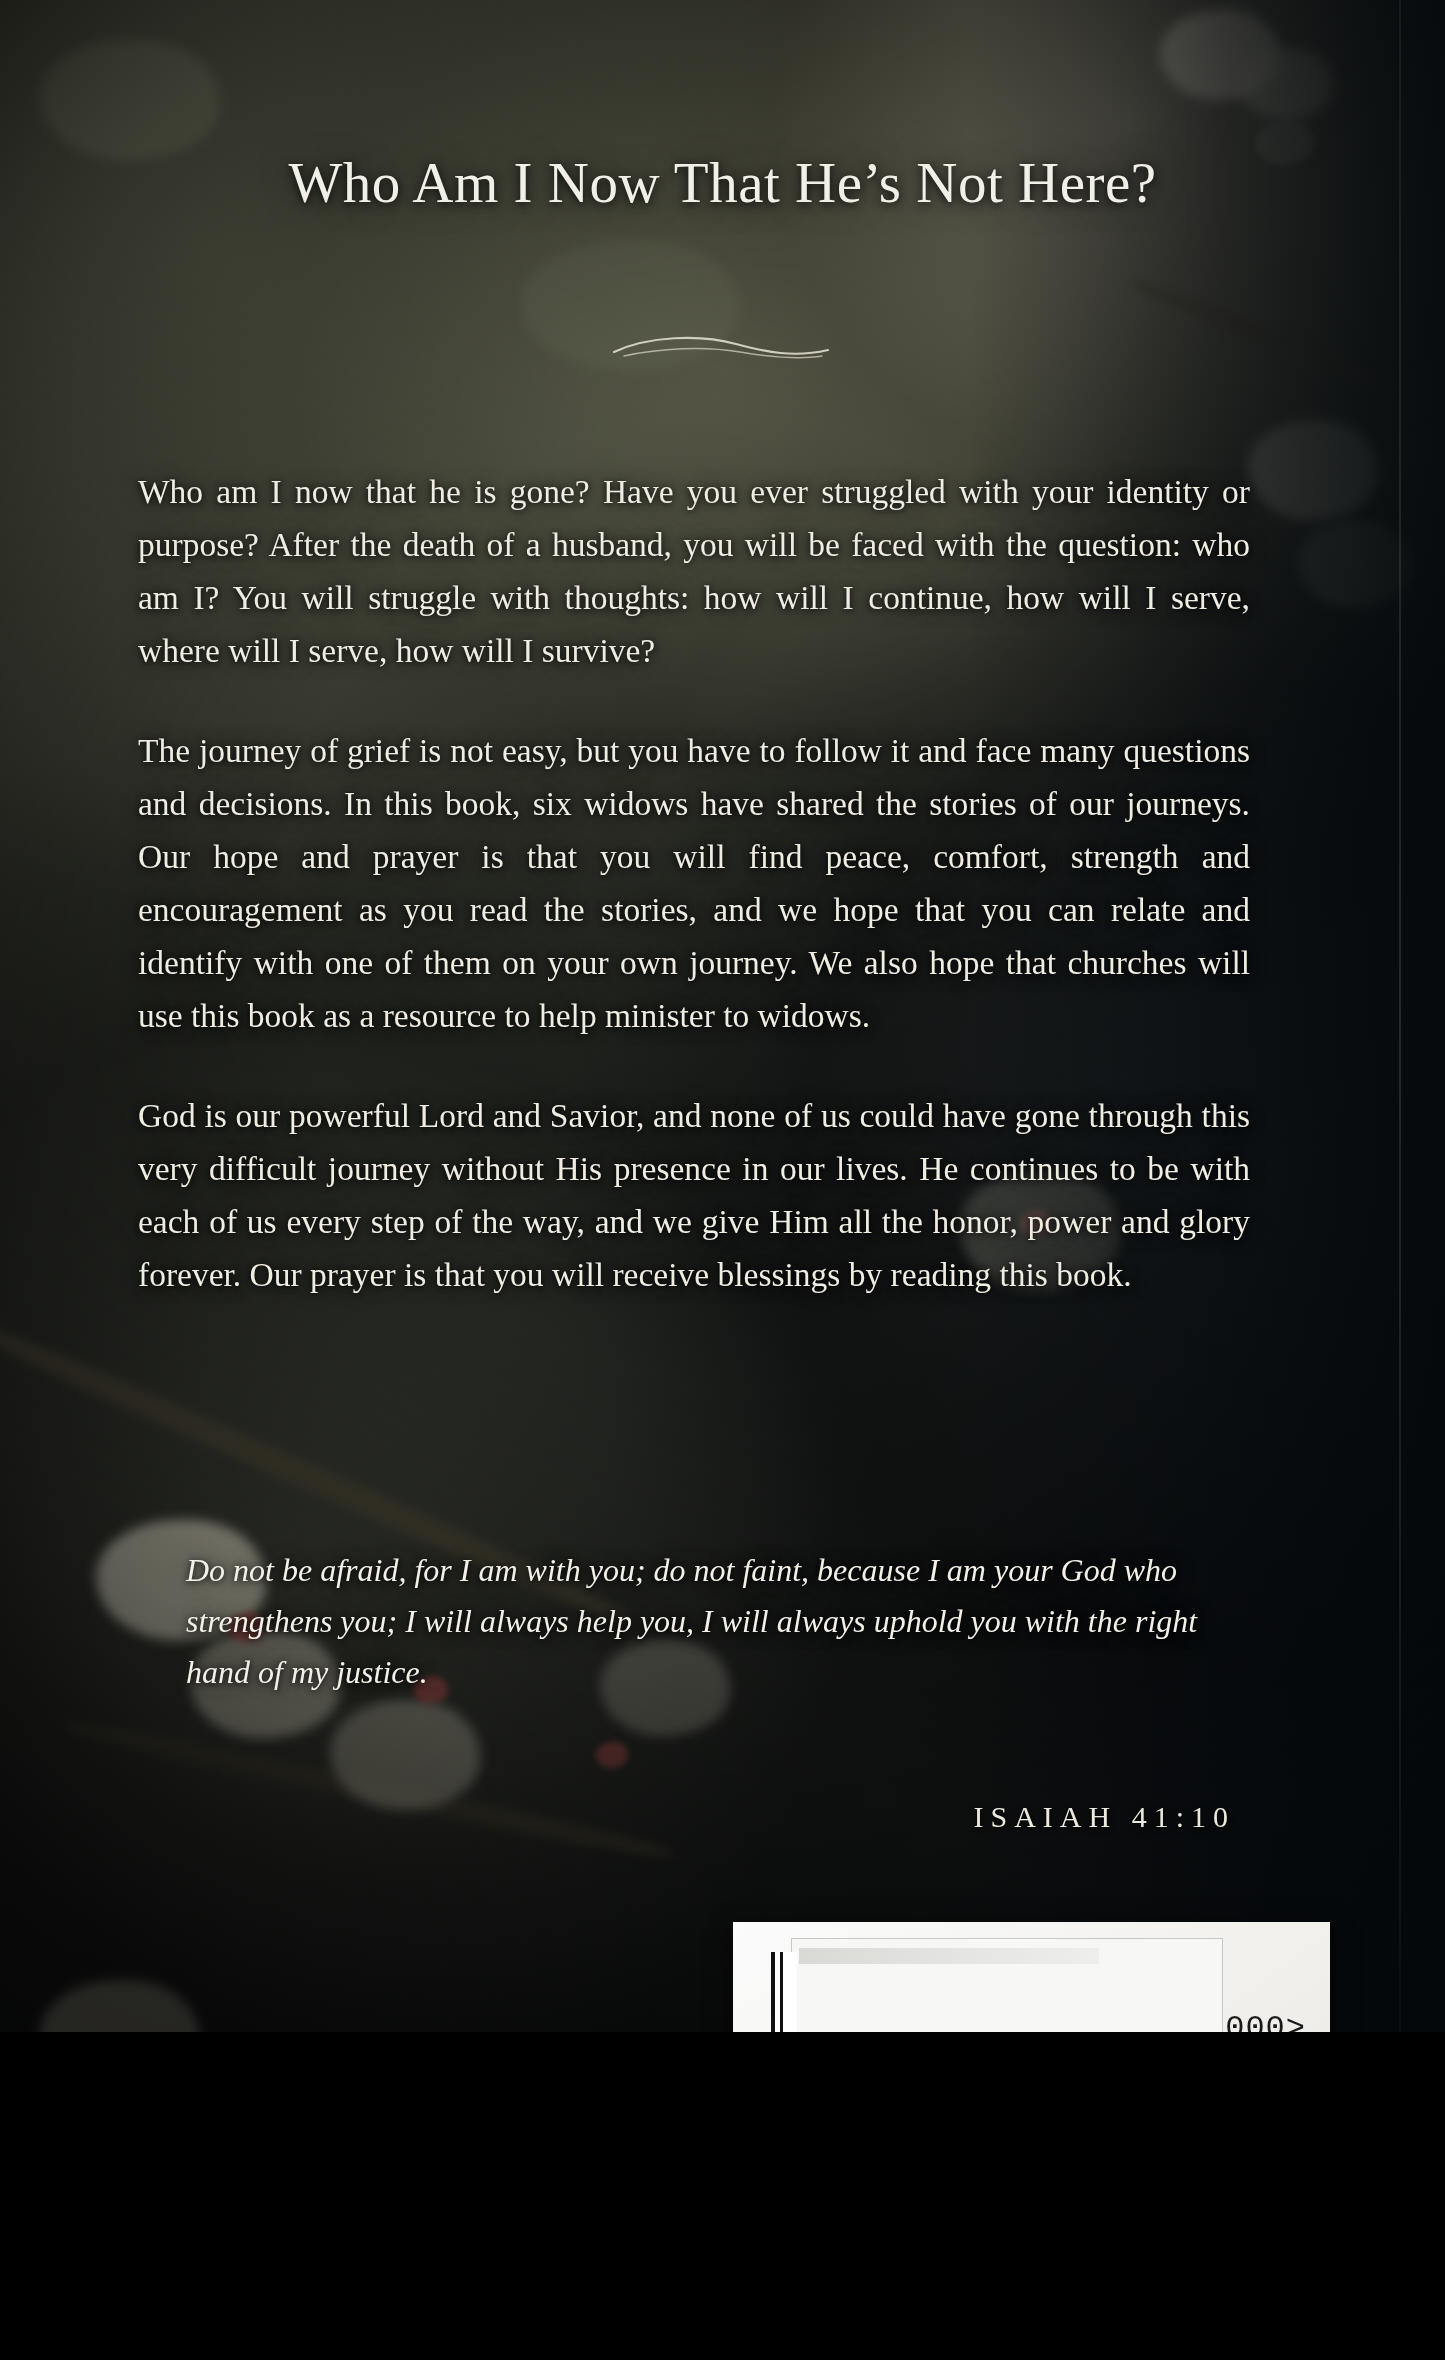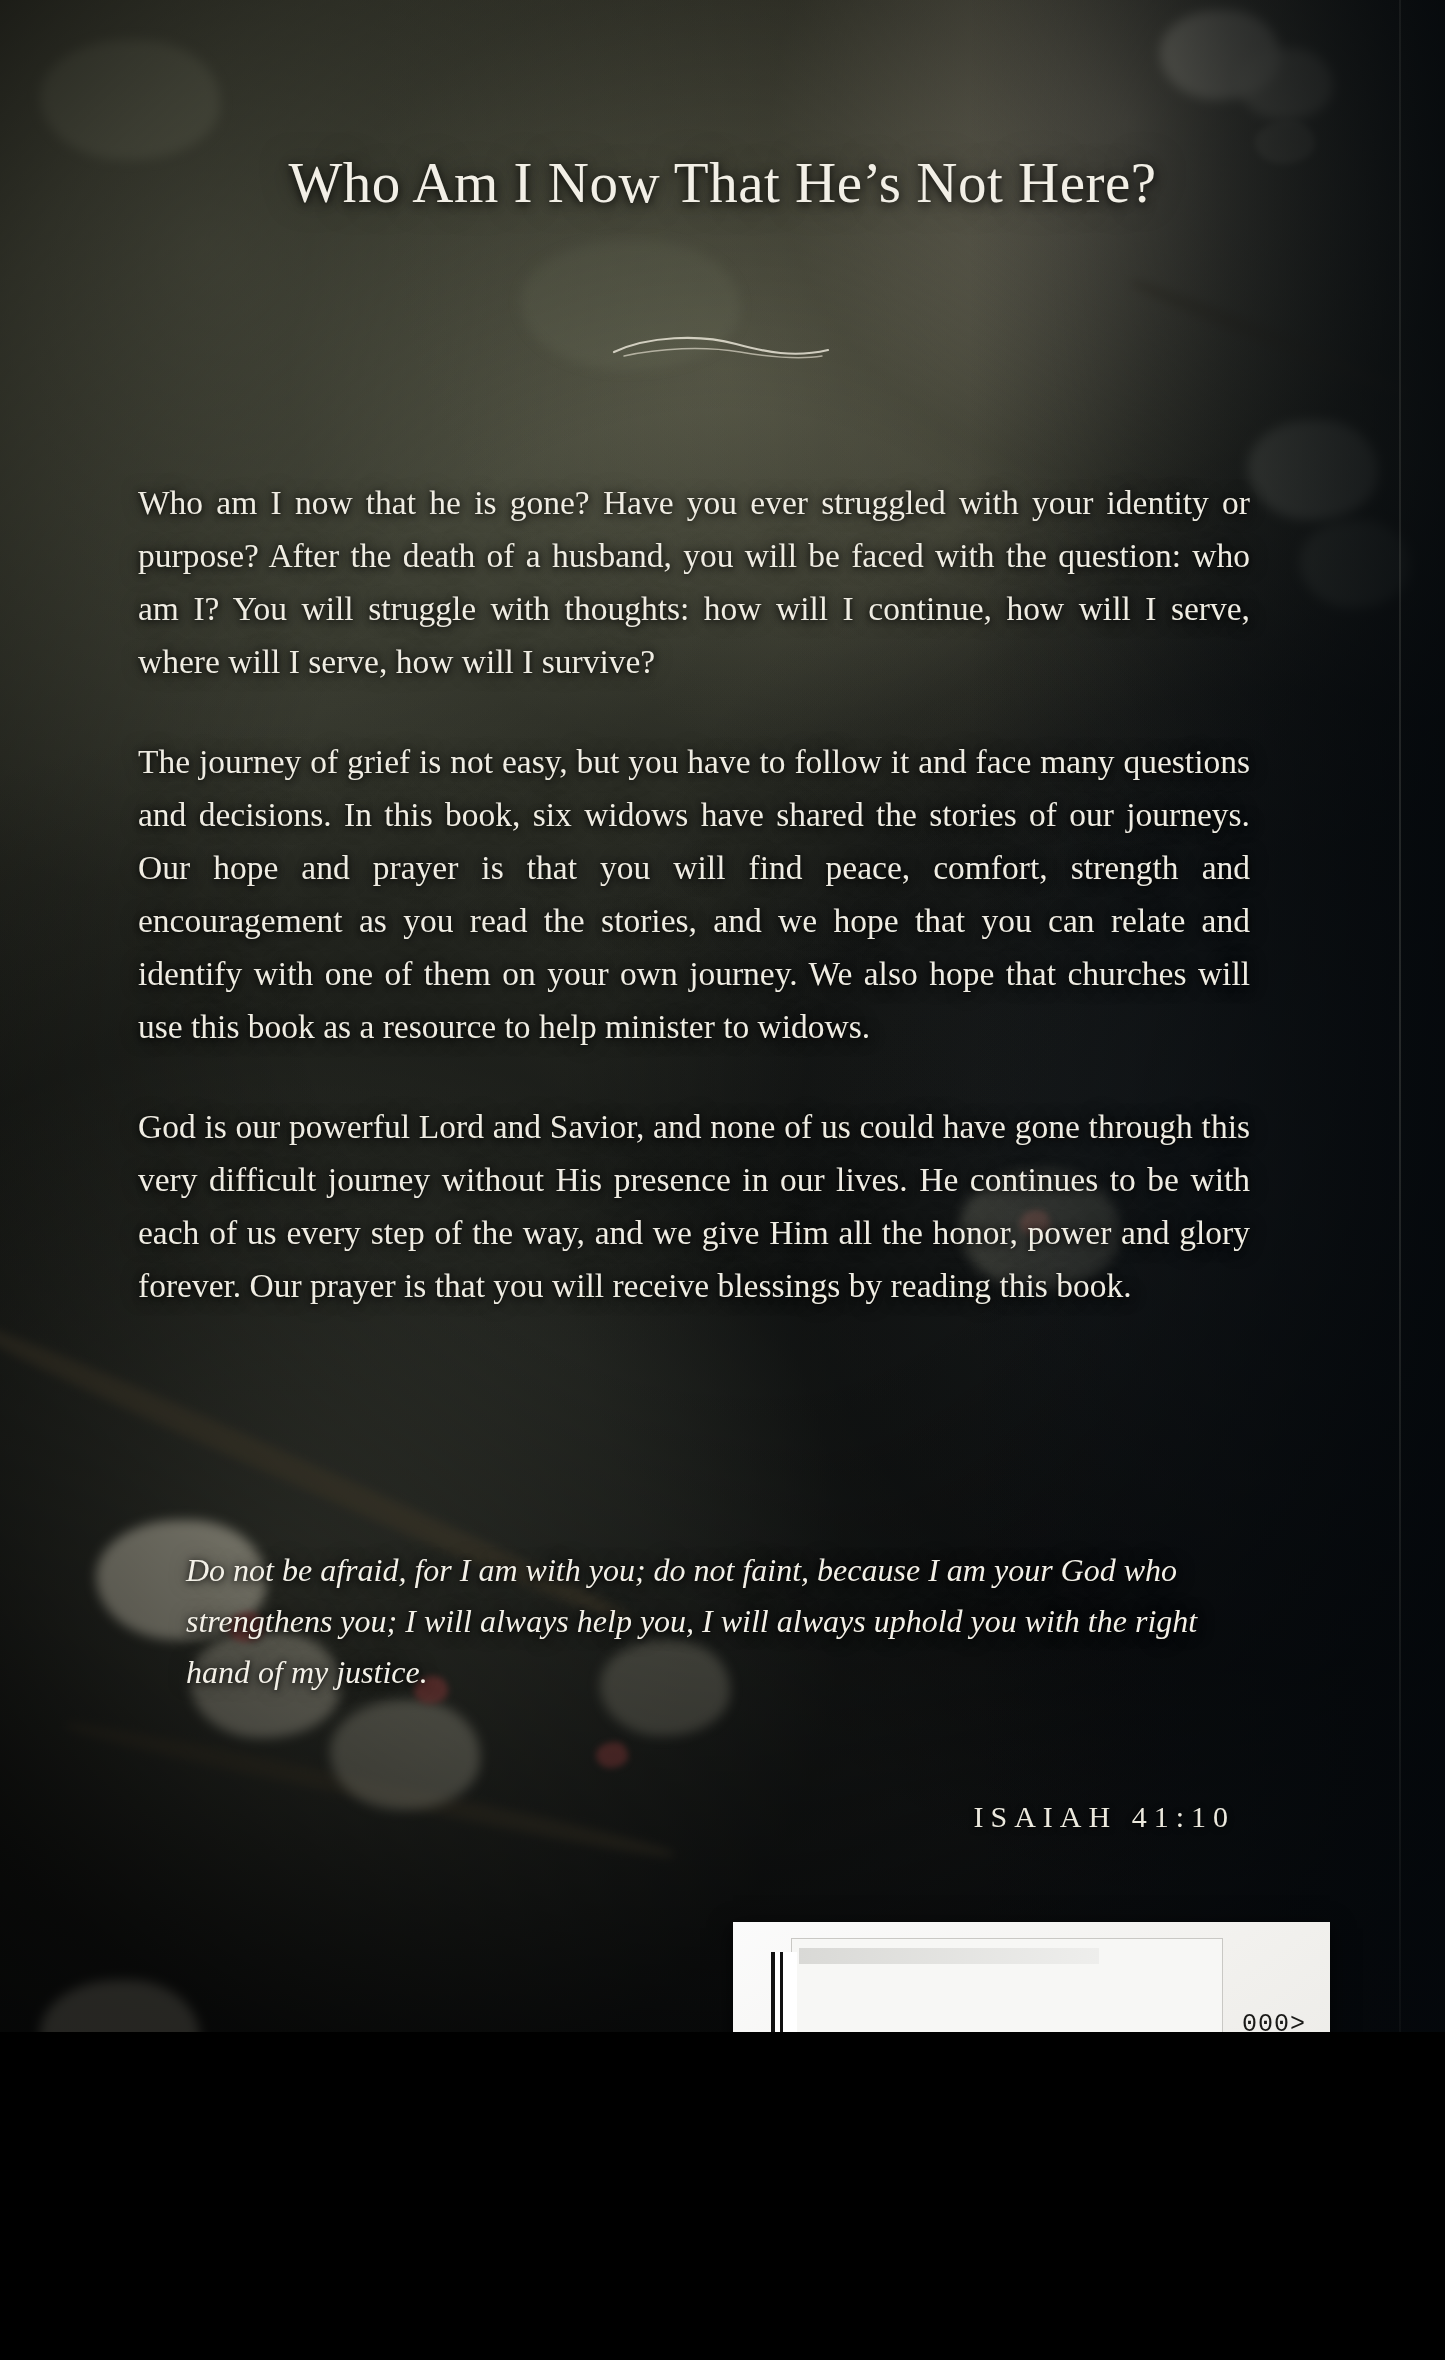--- a/index.html
+++ b/index.html
@@ -97,21 +97,21 @@
     left: 0; right: 0;
     height: 40px;
     display: flex;
     justify-content: center;
     align-items: center;
   }
   .flourish svg { opacity: 0.85; }
 
   .body-text {
     position: absolute;
-    top: 476px;
+    top: 465px;
     left: 138px;
     width: 1112px;
   }
   .para {
     color: #efece2;
     font-family: "Liberation Serif", serif;
     font-size: 33.5px;
     line-height: 53px;
     text-align: justify;
     text-shadow: 0 1px 6px rgba(0,0,0,0.9), 0 0 18px rgba(0,0,0,0.6);
@@ -181,21 +181,21 @@
     font-family: "Liberation Serif", serif;
     font-size: 57px;
     color: #14130f;
     letter-spacing: 1px;
   }
   .ean-top {
     position: absolute;
     right: 24px;
     top: 88px;
     font-family: "Liberation Mono", monospace;
-    font-size: 25px;
+    font-size: 32px;
     color: #1a1a18;
     letter-spacing: 1px;
   }
   .barcode {
     position: absolute;
     right: 16px;
     top: 148px;
     width: 132px;
     height: 176px;
     background:

